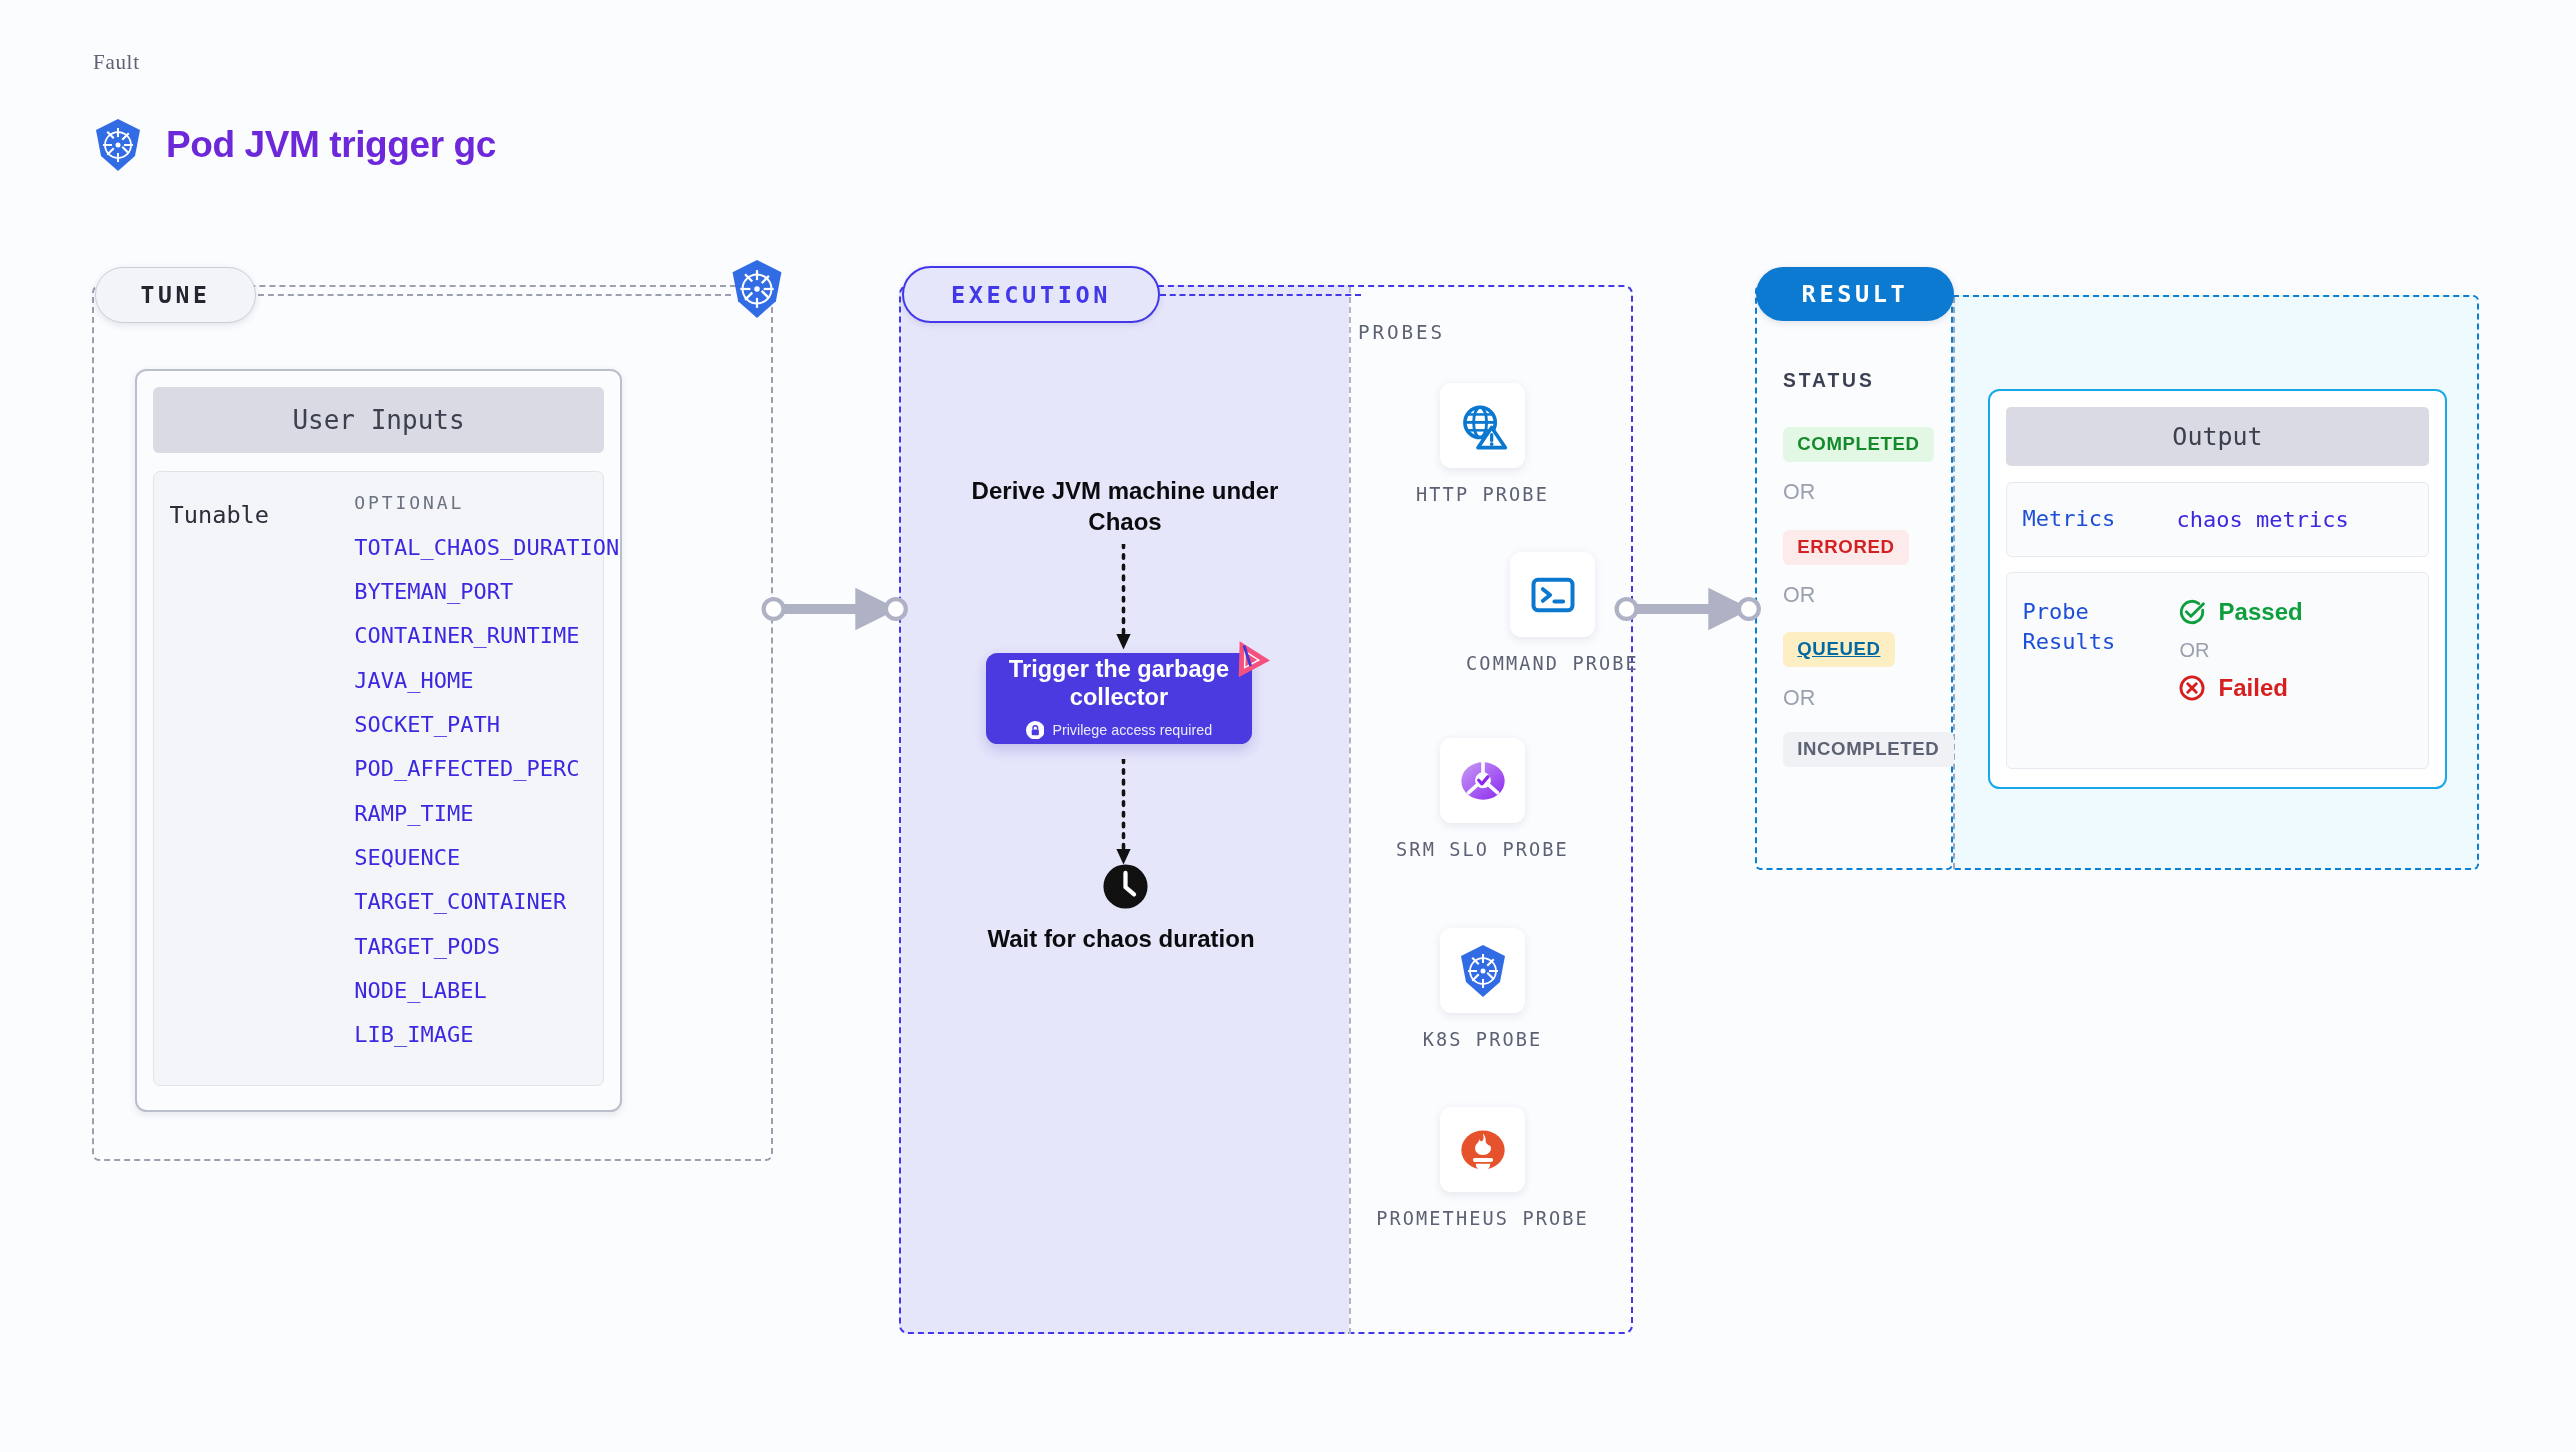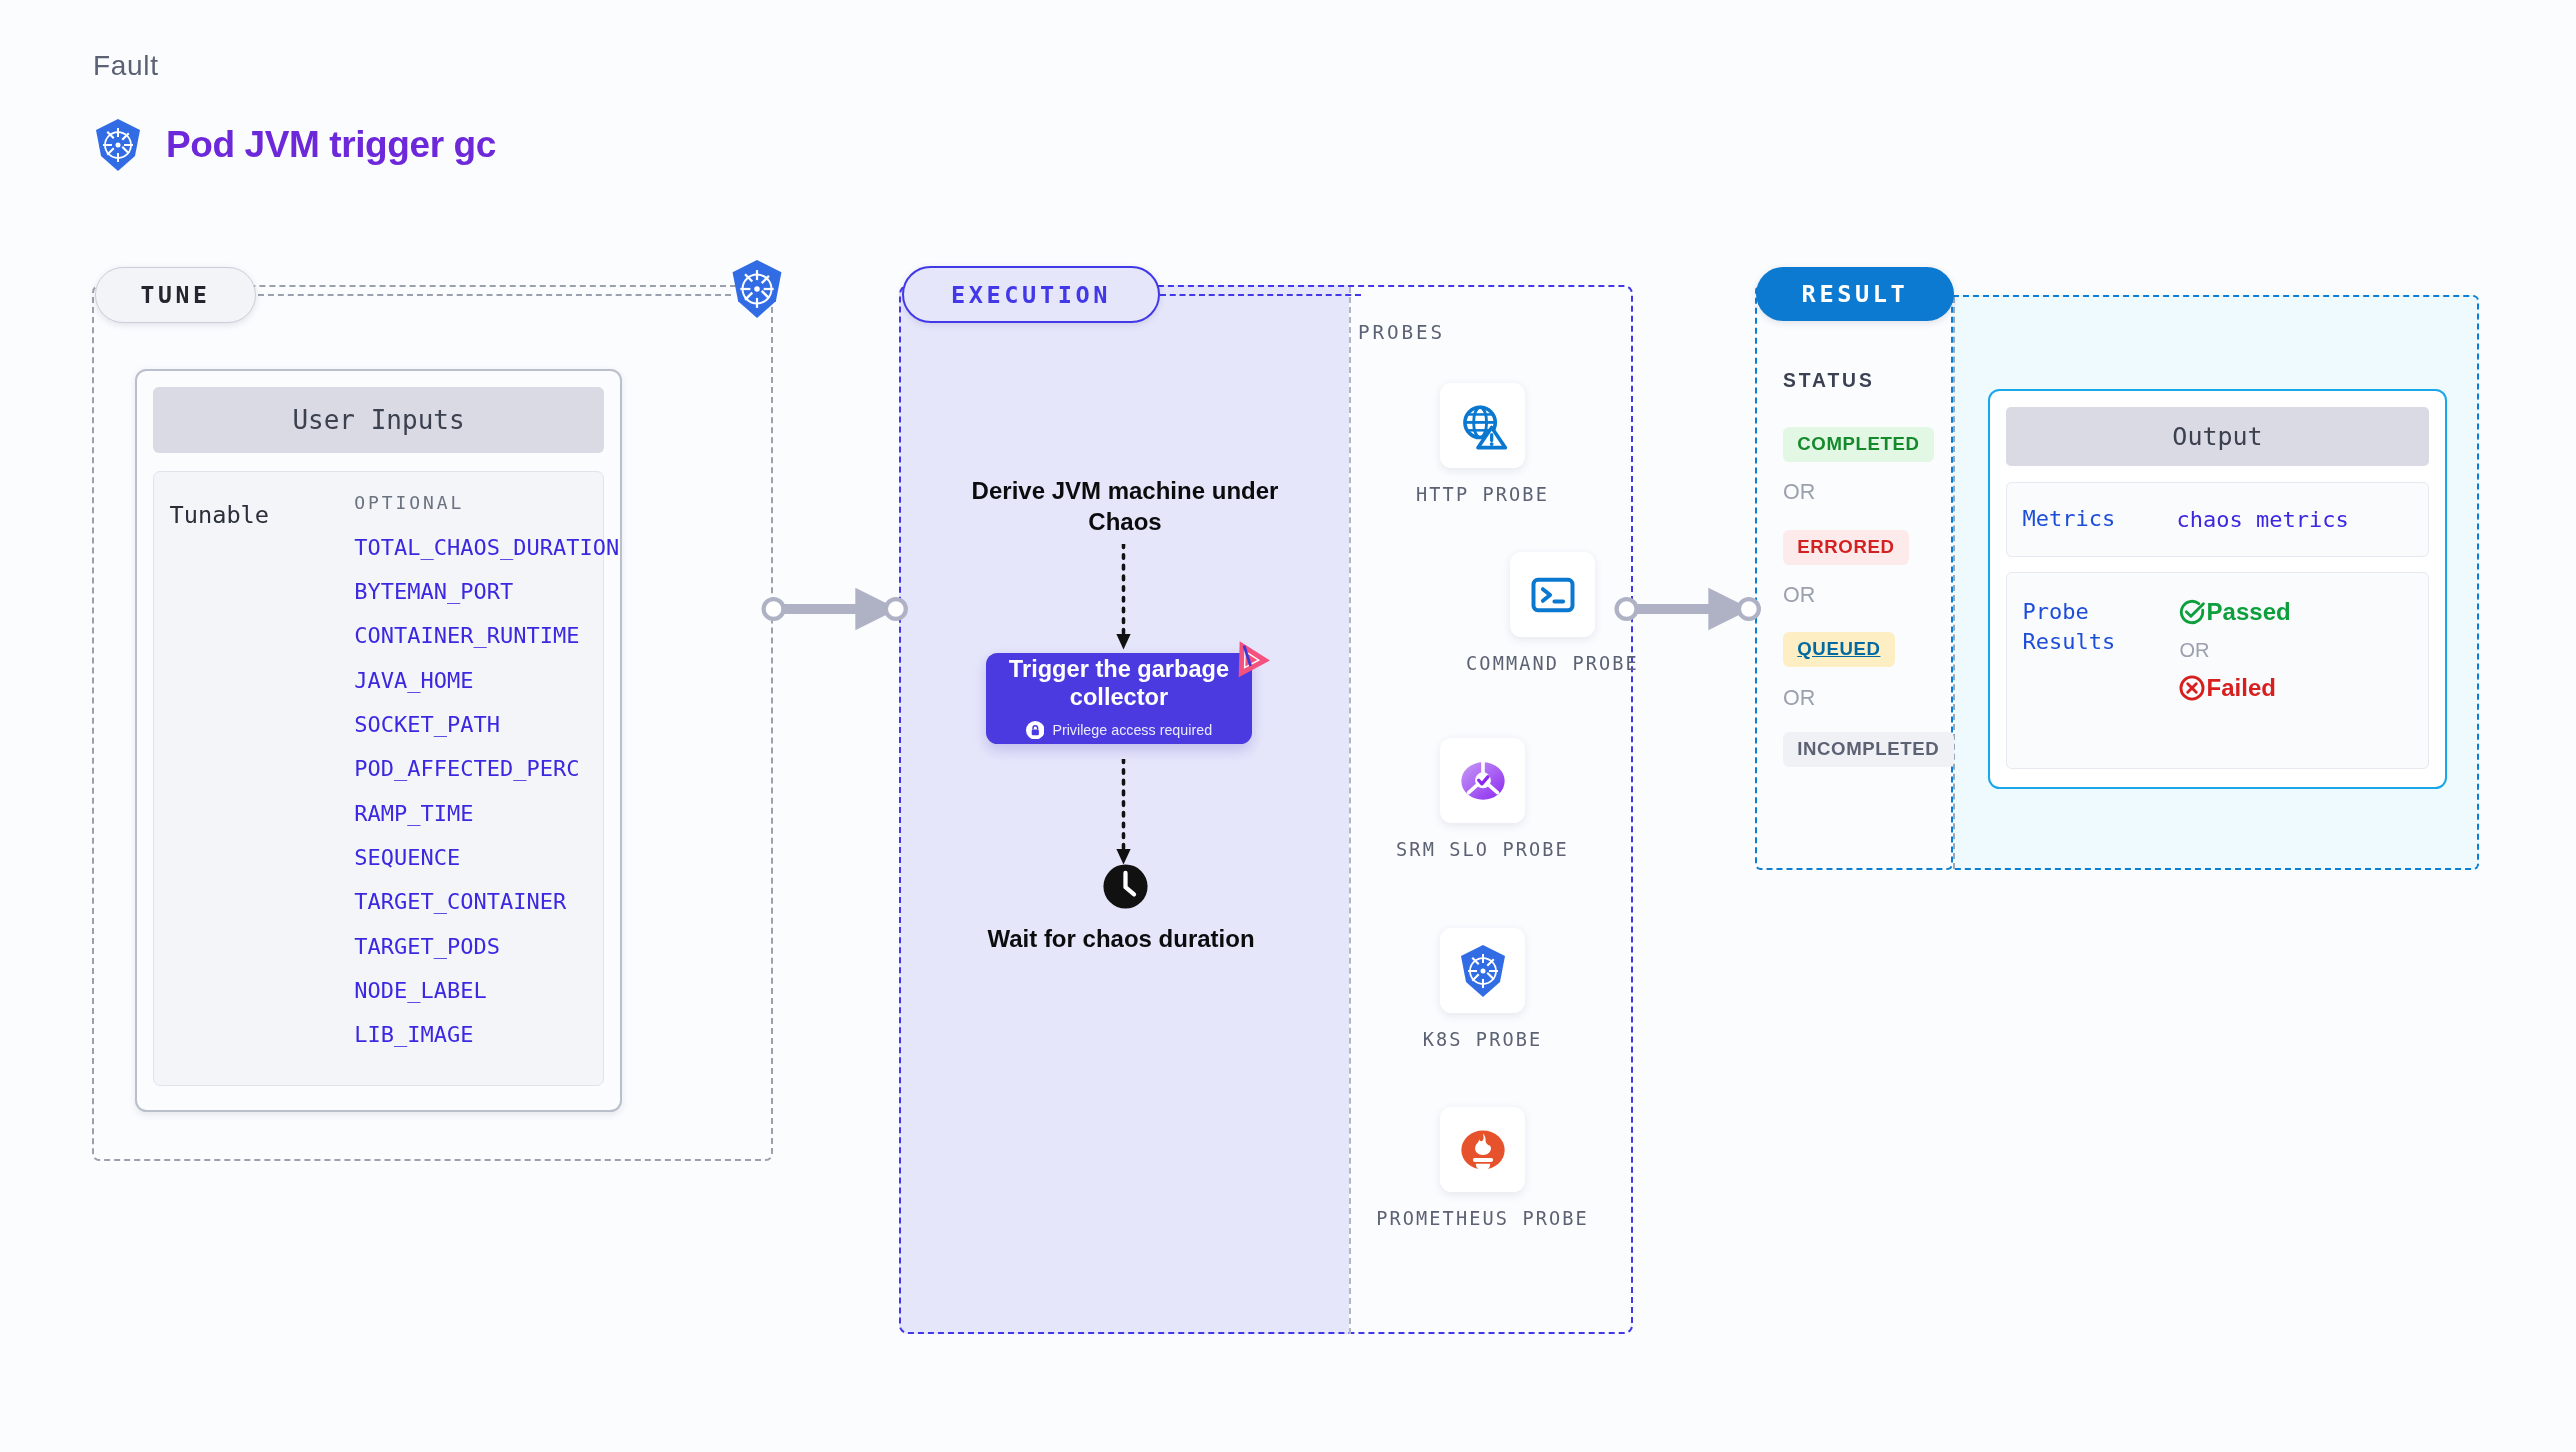--- a/index.html
+++ b/index.html
@@ -7,22 +7,22 @@
   body {
     background: #fbfcfe;
     font-family: "Liberation Sans", sans-serif;
     position: relative;
     overflow: hidden;
   }
 
   
   #header-fault-label {
     position: absolute; left: 93px; top: 50px;
-    font-family: Liberation Sans, sans-serif;
-    font-size: 28px; color: #5c6273; letter-spacing: 0.7px;
+    font-family: Liberation Serif, serif;
+    font-size: 21px; color: #5c6273; letter-spacing: 0.7px;
   }
   #header-title-row {
     position: absolute; left: 93px; top: 118px;
     display: flex; align-items: center; gap: 23px;
   }
   #header-title-row .k8s { width: 50px; height: 54px; }
   #header-title {
     font-size: 37px; font-weight: bold; color: #6d28d9; letter-spacing: -0.4px;
   }
 
@@ -215,21 +215,21 @@
   }
   #metrics-value {
     font-family: "DejaVu Sans Mono", monospace; font-size: 22px; color: #3b28e0;
   }
   #probe-results-row {
     margin-top: 15.8px; height: 197px;
     background: #fafbfd; border: 1.4px solid #e6e9ef; border-radius: 5.7px;
     display: flex; padding: 24px 0 0 15.8px;
   }
   #probe-results-values { flex: 1; }
-  .pr-line { display: flex; align-items: center; }
+  .pr-line { display: flex; align-items: center; gap: 12px; }
   .pr-passed { font-size: 24px; font-weight: bold; color: #0e9f3d; }
   .pr-failed { font-size: 24px; font-weight: bold; color: #d81f1f; }
   .pr-or { font-size: 20px; color: #9aa0ad; margin: 11.5px 0 11.5px 2.9px; }
 </style>
 </head>
 <body>
 
 <div id="header-fault-label">Fault</div>
 <div id="header-title-row">
   <svg class="k8s" viewBox="0 0 100 108">

